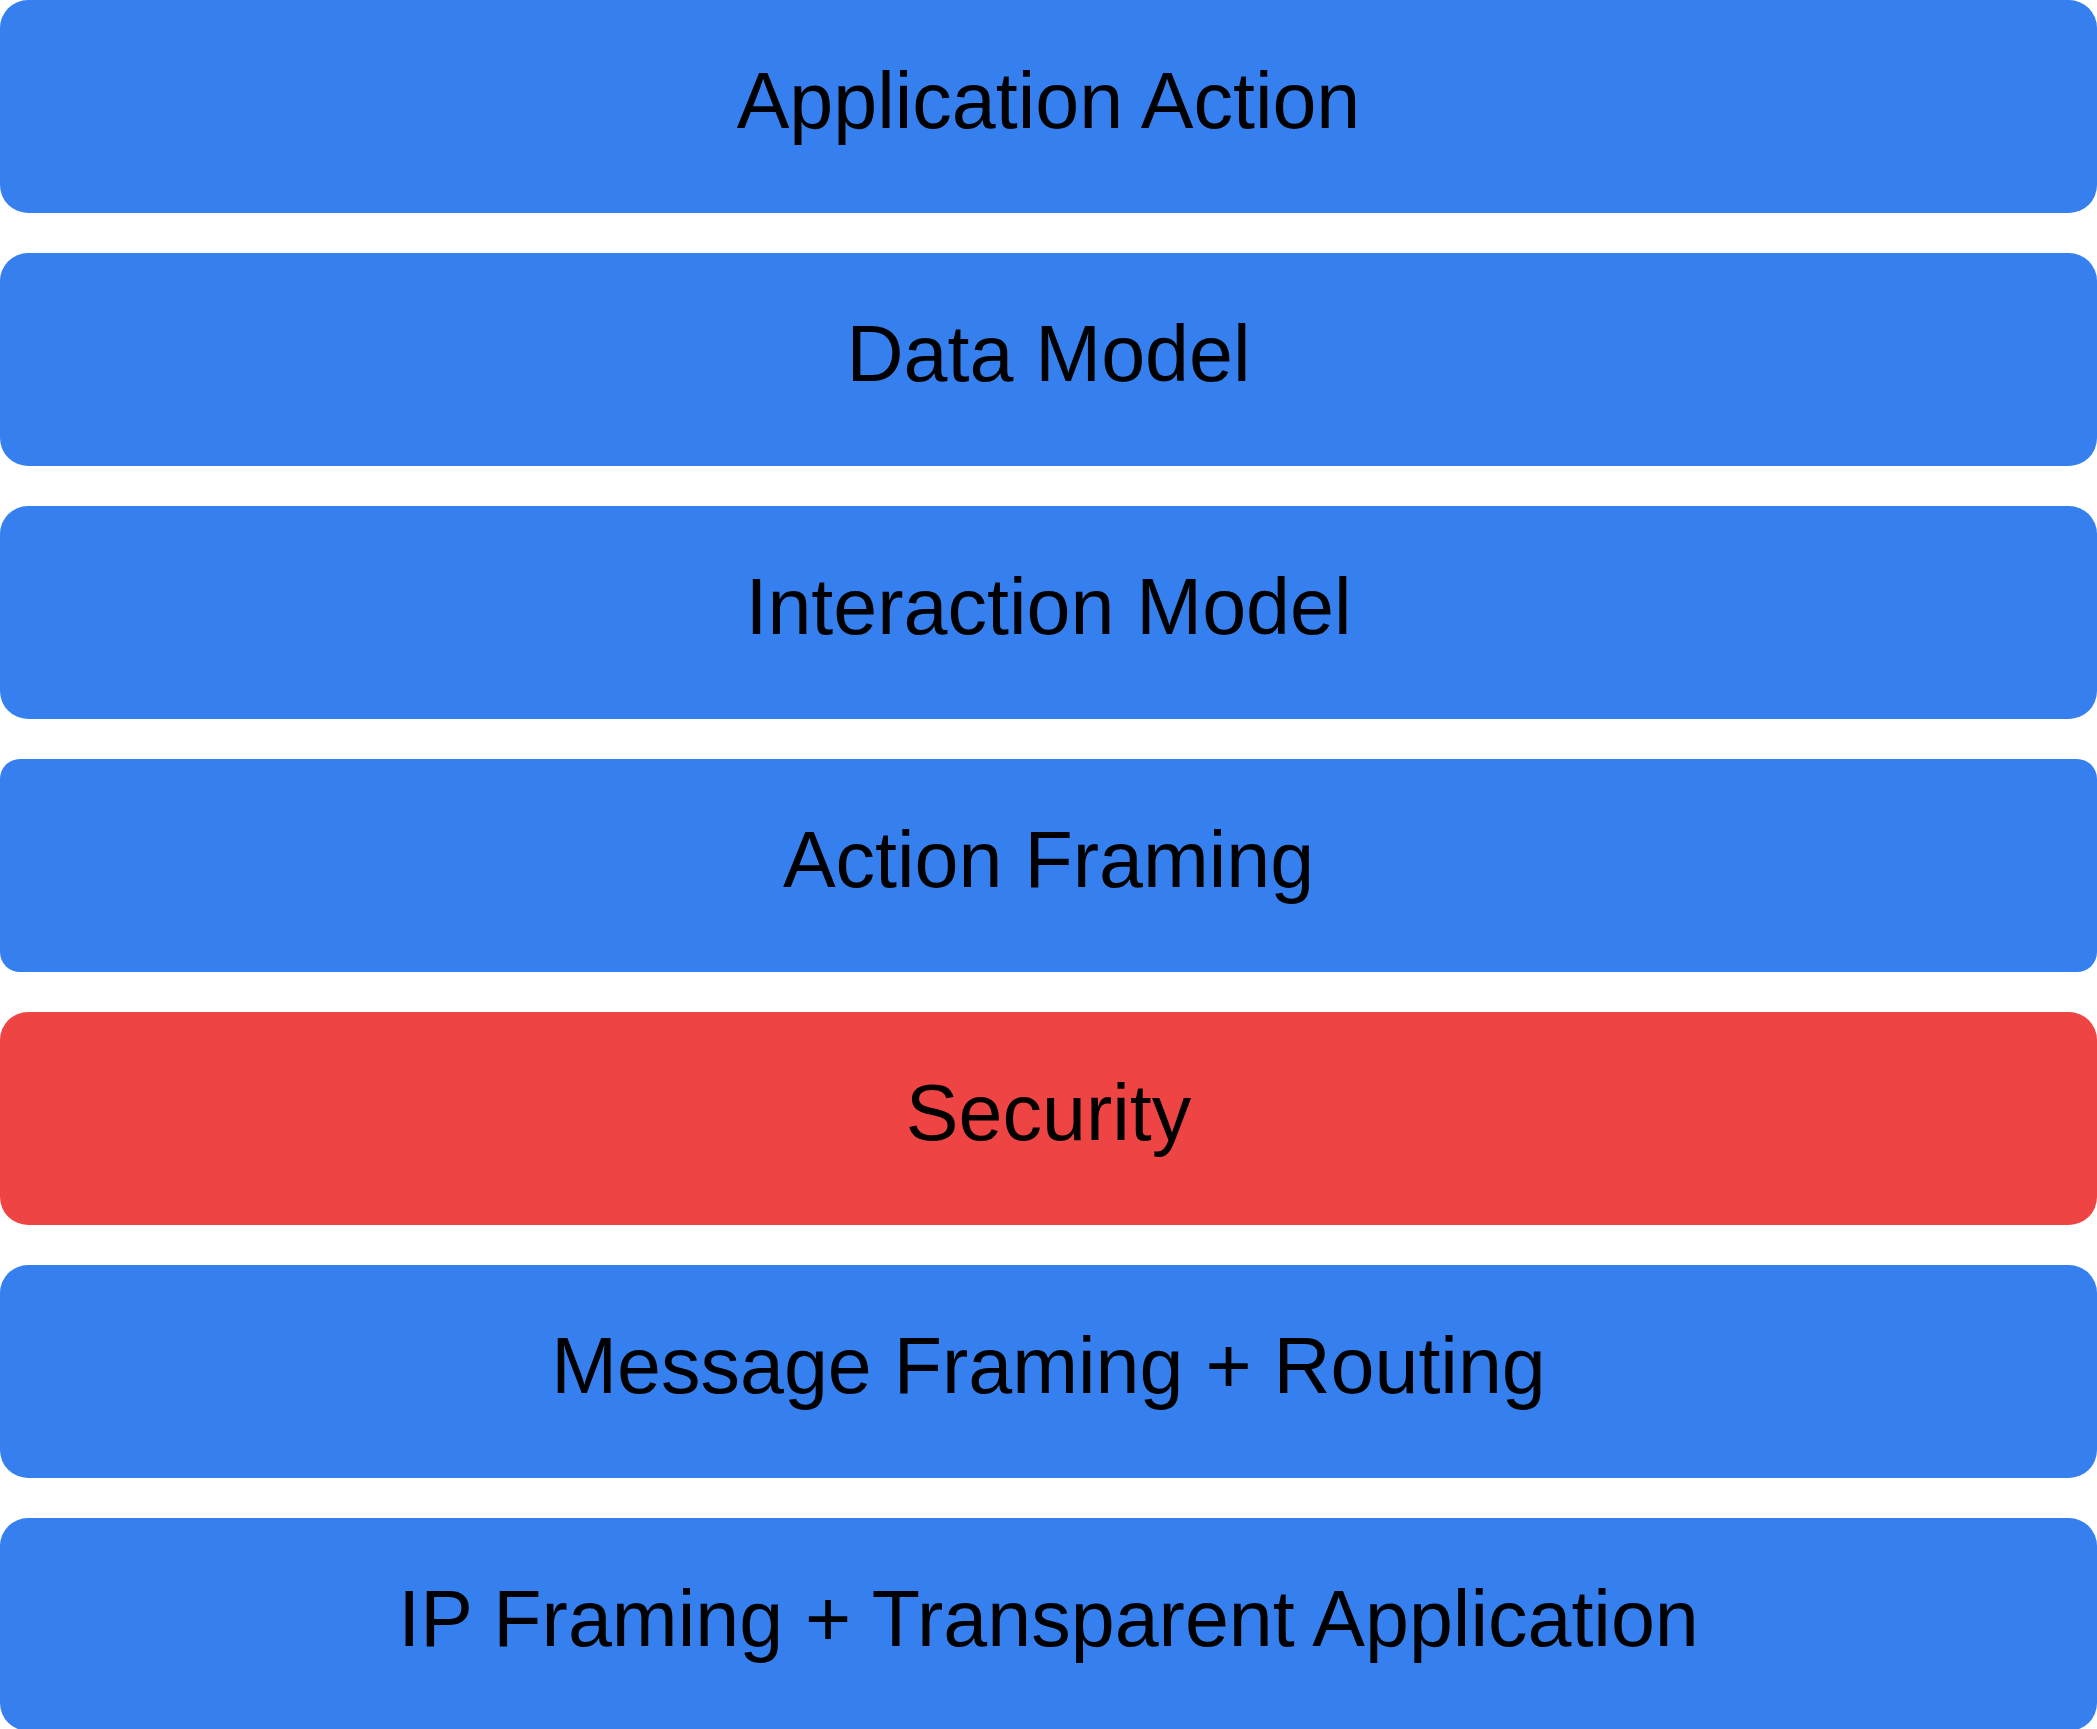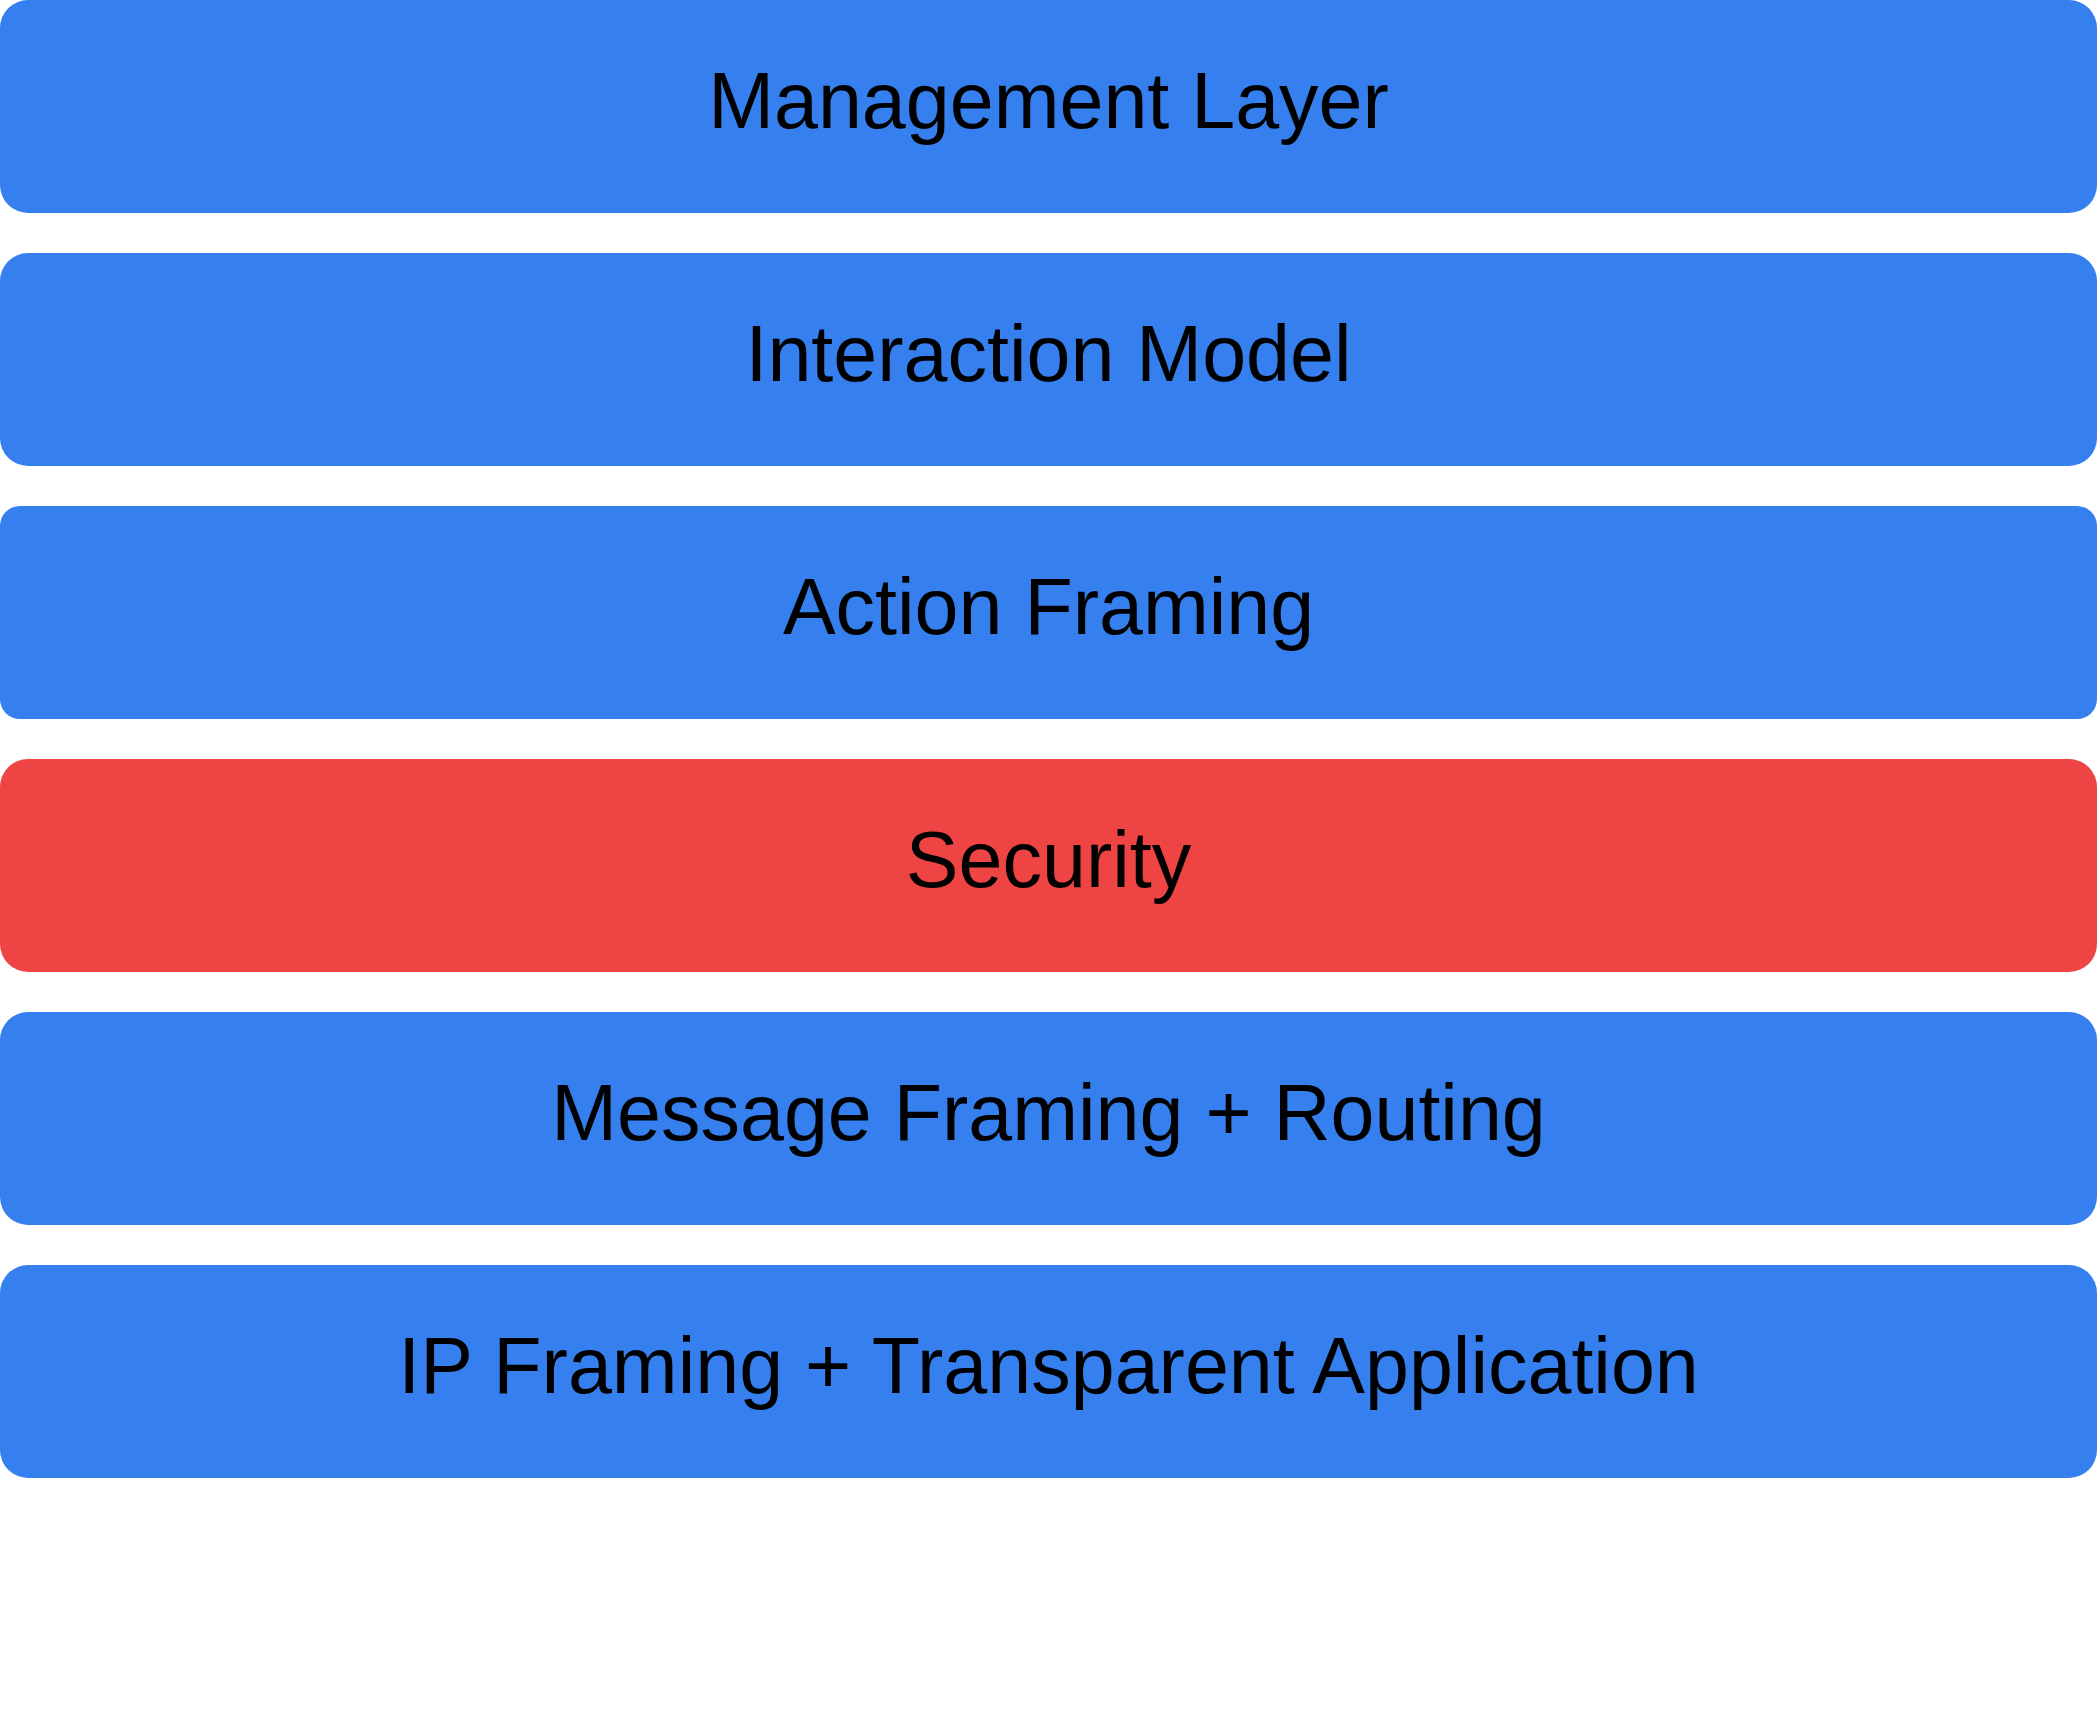--- a/index.html
+++ b/index.html
@@ -36,21 +36,24 @@
     line-height: 1;
     white-space: nowrap;
     transform: translateY(-5.7px);
   }
 </style>
 </head>
 <body style="background: rgb(255, 255, 255);">
 
 <div class="stack">
   <div class="layer" style="background: rgb(53, 128, 238);">
-    <span class="layer-label" style="color: rgb(0, 0, 0);">Management Layer</span>
+    <span class="layer-label" style="color: rgb(0, 0, 0);">Application Action</span>
+  </div>
+  <div class="layer" style="background: rgb(53, 128, 238);">
+    <span class="layer-label" style="color: rgb(0, 0, 0);">Data Model</span>
   </div>
   <div class="layer" style="background: rgb(53, 128, 238); align-items: center;">
     <span class="layer-label" style="color: rgb(0, 0, 0);">Interaction Model</span>
   </div>
   <div class="layer" style="background: rgb(53, 128, 238); border-radius: 20px;">
     <span class="layer-label" style="color: rgb(0, 0, 0);">Action Framing</span>
   </div>
   <div class="layer" style="background: #ef4444;">
     <span class="layer-label" style="color: rgb(0, 0, 0);">Security</span>
   </div>

